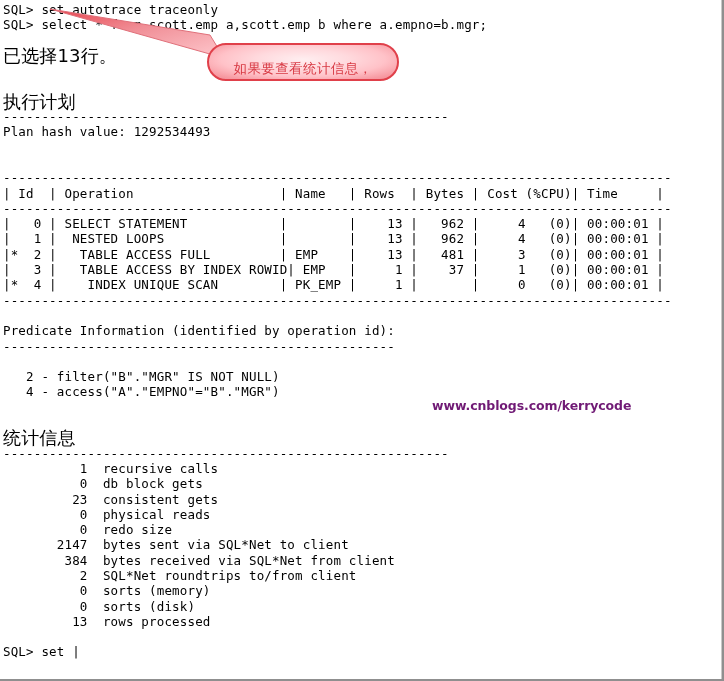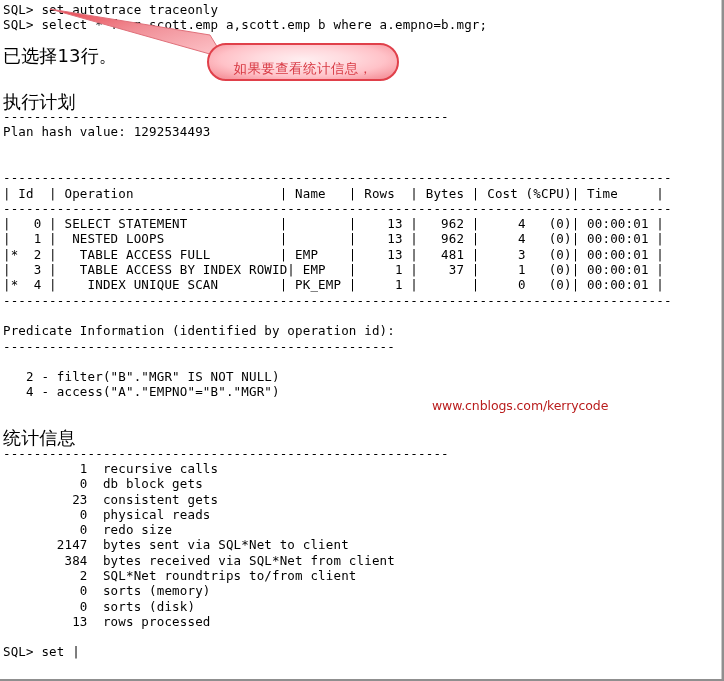--- a/index.html
+++ b/index.html
@@ -50,22 +50,22 @@
     font-size: 18px;
   }
 
   
   .watermark {
     position: absolute;
     left: 432px;
     top: 398px;
     font-family: "DejaVu Sans", "Liberation Sans", sans-serif;
     font-size: 12.5px;
-    font-weight: normal;
-    color: #b91c1c;
+    font-weight: bold;
+    color: #701a75;
     white-space: nowrap;
     letter-spacing: -0.1px;
   }
 
   
   .callout {
     position: absolute;
     left: 207px;
     top: 43px;
     width: 192px;

